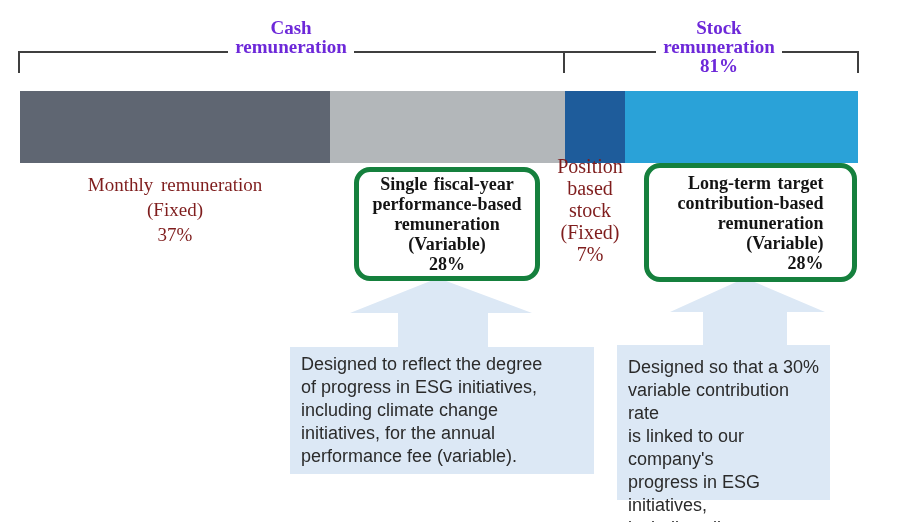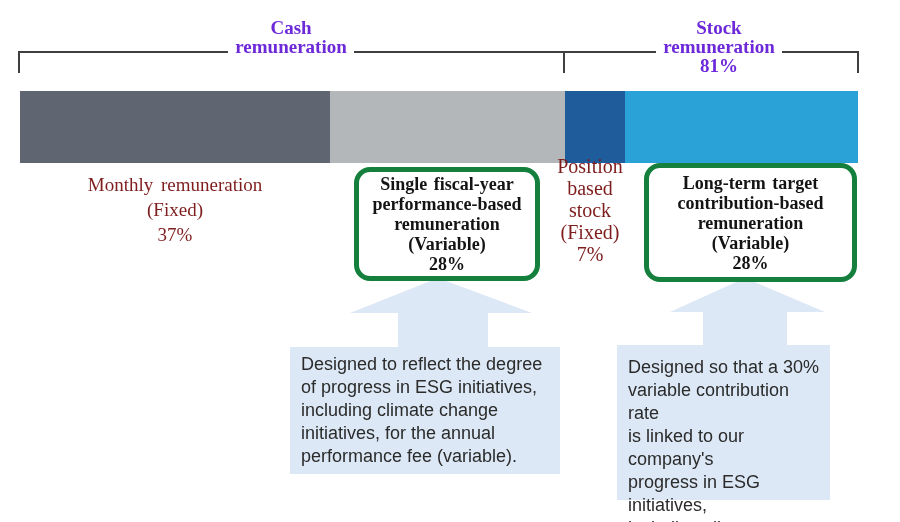--- a/index.html
+++ b/index.html
@@ -88,41 +88,41 @@
     text-align: center;
     white-space: pre-line;
     font-weight: 700;
     font-size: 18px;
     line-height: 20px;
     color: #141414;
     word-spacing: 2px;
     z-index: 2;
   }
   .box-singlefy { left: 354px; top: 167px; width: 186px; height: 114px; }
-  .box-longterm { left: 644px; top: 163px; width: 213px; height: 119px; }
+  .box-longterm { left: 644px; top: 163px; width: 213px; height: 119px; text-align: right; }
   
   .arrows {
     position: absolute;
     left: 0; top: 0;
     width: 900px; height: 522px;
     z-index: 1;
   }
   
   .callout {
     position: absolute;
     box-sizing: border-box;
     background: #dce8f5;
     font-family: "Liberation Sans", sans-serif;
     font-size: 18px;
     line-height: 23px;
     color: #2b2b2b;
     white-space: pre-line;
   }
   .callout-left {
-    left: 290px; top: 347px; width: 270px; height: 127px;
+    left: 290px; top: 347px; width: 304px; height: 127px;
     padding: 6px 8px 0 11px;
   }
   .callout-right {
     left: 617px; top: 345px; width: 213px; height: 155px;
     padding: 11px 8px 0 11px;
   }
 </style>
 </head>
 <body>
 

